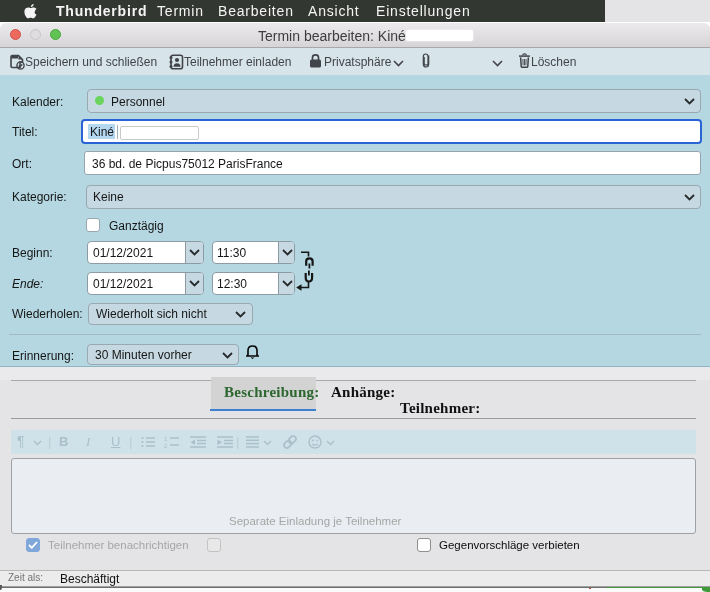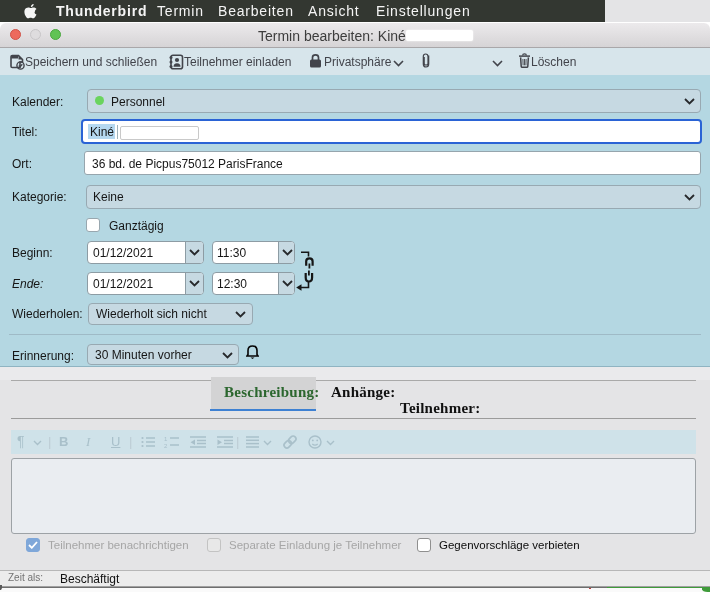--- a/index.html
+++ b/index.html
@@ -288,21 +288,21 @@
   </svg>
 
 <div class="abs" id="descbox"></div>
 
 <div class="cb" style="left:26px;top:538px;background:#7fa7d9;border:1px solid #7fa7d9;"></div>
 <svg class="abs" style="left:28px;top:541px;" width="10" height="8" viewBox="0 0 10 8">
     <path d="M1 4 L3.8 6.8 L9 1" fill="none" stroke="#fff" stroke-width="1.8"></path>
   </svg>
 <div class="cbl" style="left:48px;top:539px;color:#a6a6a6;">Teilnehmer benachrichtigen</div>
 <div class="cb" style="left:207px;top:538px;background:#e8e8e8;border:1px solid #c3c3c3;"></div>
-<div class="cbl" style="left:229px;top:539px;color:#a6a6a6;">Separate Einladung je Teilnehmer</div>
+<div class="cbl" style="left:229px;top:515px;color:#a6a6a6;">Separate Einladung je Teilnehmer</div>
 <div class="cb" style="left:417px;top:538px;background:#fff;border:1px solid #8f8f8f;"></div>
 <div class="cbl" style="left:439px;top:539px;color:#0c0c0c;">Gegenvorschläge verbieten</div>
 
 <div class="abs" id="statusbar"></div>
 <div style="position:absolute;left:8px;top:572px;font-size:10px;color:#737373;">Zeit als:</div>
 <div style="position:absolute;left:60px;top:572px;font-size:12px;color:#111;">Beschäftigt</div>
 
 <div class="abs" style="left:0;top:586px;width:710px;height:1px;background:#a0a0a0;"></div>
 <div class="abs" style="left:0;top:587px;width:710px;height:1px;background:#6e6e6e;"></div>
 <div class="abs" style="left:607px;top:587px;width:103px;height:1px;background:#3f9b3a;"></div>

